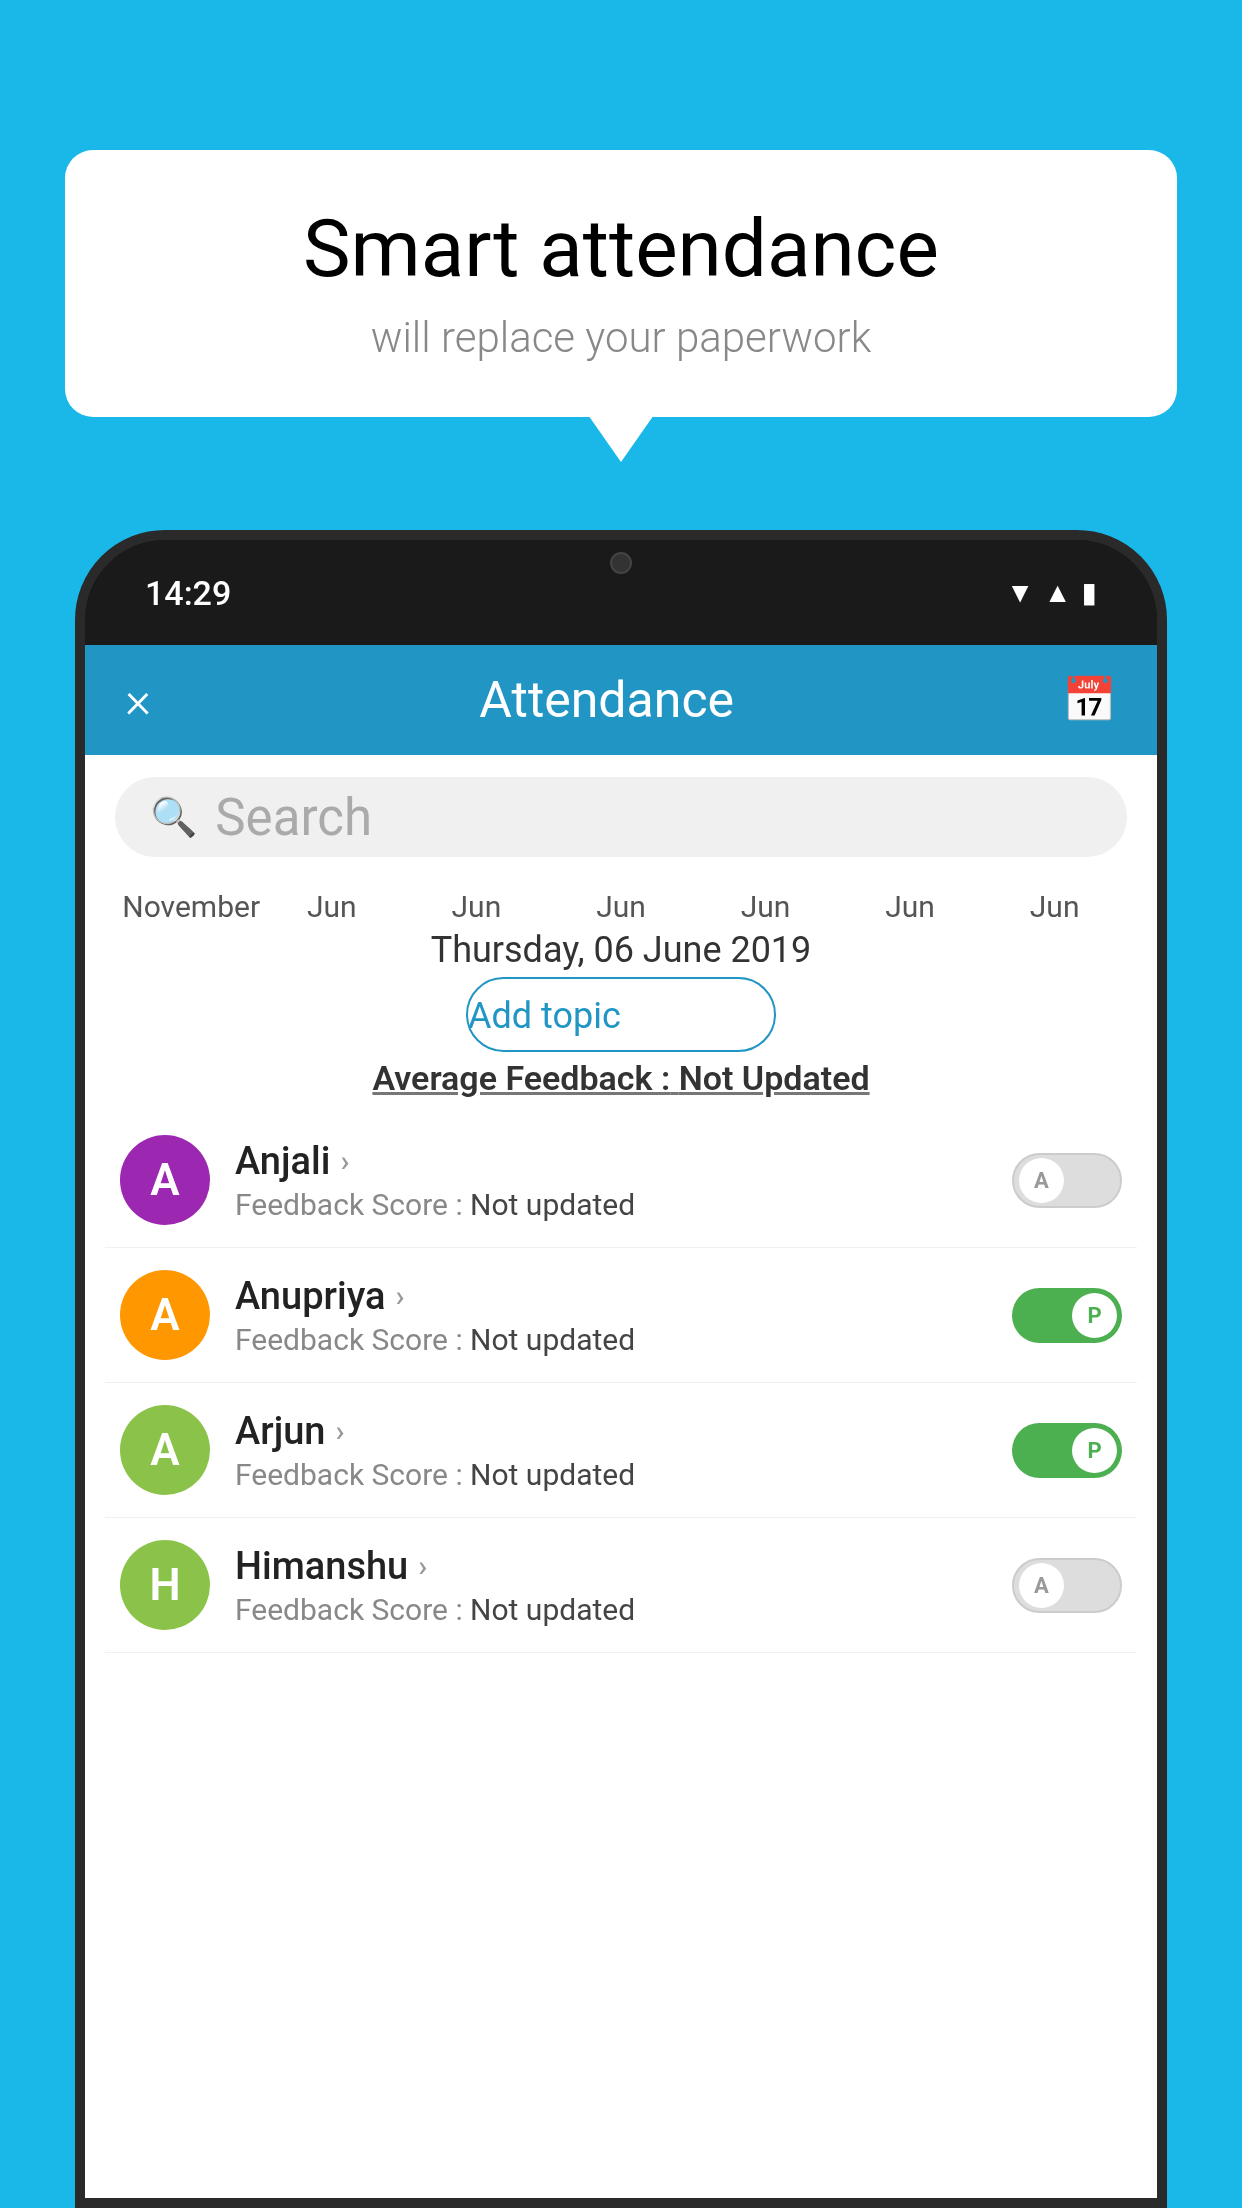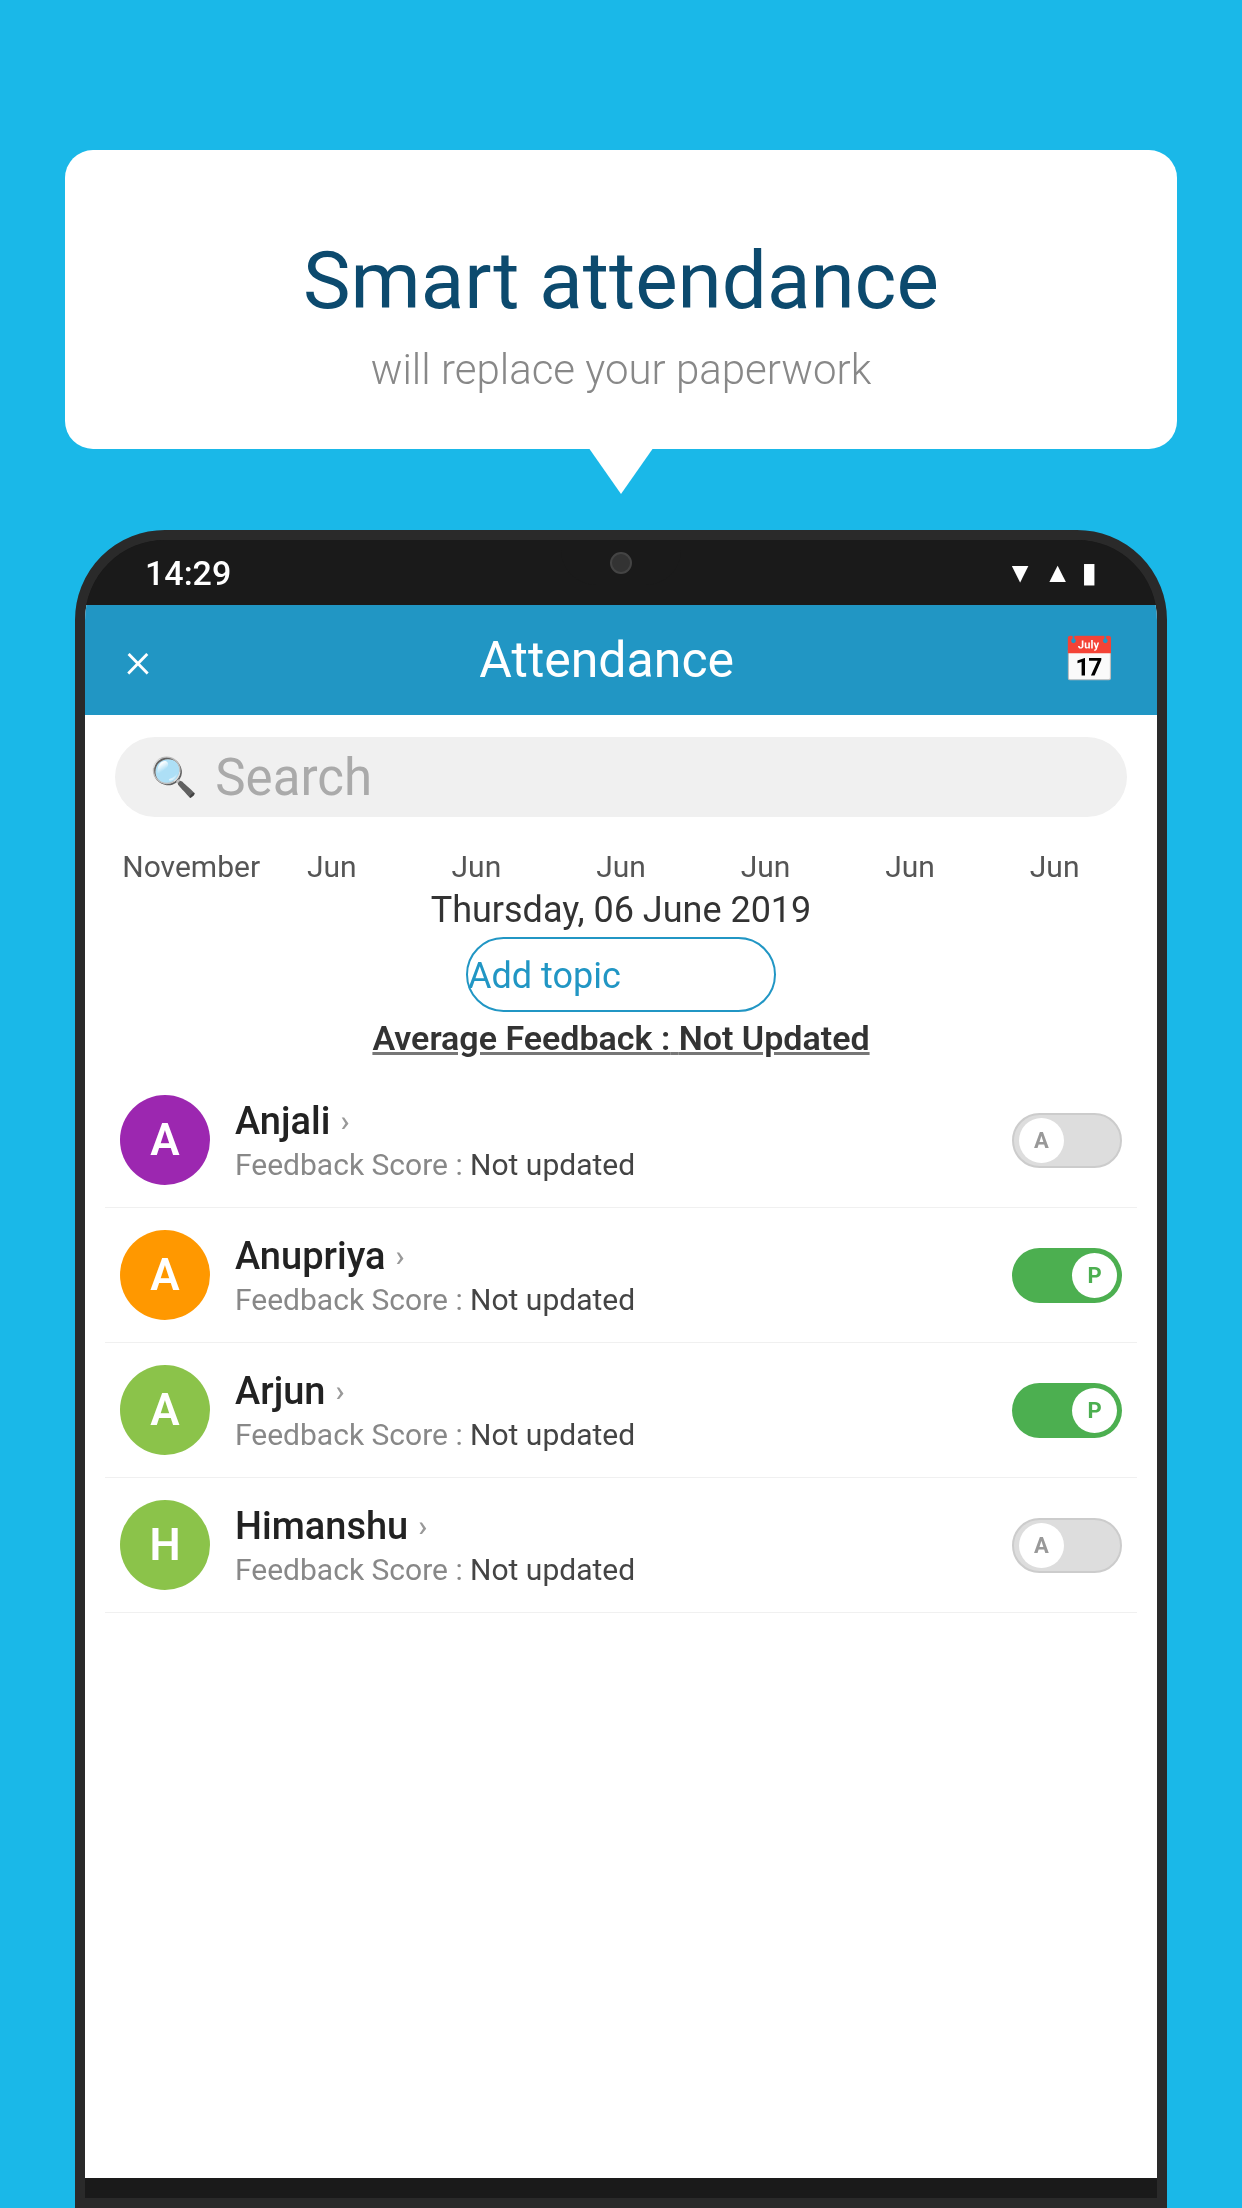--- a/index.html
+++ b/index.html
@@ -37,24 +37,23 @@
       transform: translateX(-50%);
       width: 0;
       height: 0;
       border-left: 35px solid transparent;
       border-right: 35px solid transparent;
       border-top: 50px solid white;
     }
 
     .bubble-title {
       font-size: 80px;
-      color: #0c4a6e;
+      color: #000000;
       font-weight: 400;
       line-height: 1.1;
-      margin-top: 32px;
     }
 
     .bubble-subtitle {
       font-size: 42px;
       color: #888;
       margin-top: 20px;
       font-weight: 300;
     }
 
     
@@ -65,21 +64,21 @@
       right: 75px;
       bottom: 0;
       background: #1a1a1a;
       border-radius: 90px 90px 0 0;
       border: 10px solid #2a2a2a;
       overflow: hidden;
     }
 
     .phone-top-bar {
       background: #1a1a1a;
-      height: 65px;
+      height: 105px;
       display: flex;
       align-items: center;
       justify-content: space-between;
       padding: 0 60px;
       position: relative;
     }
 
     .phone-time {
       color: white;
       font-size: 34px;

